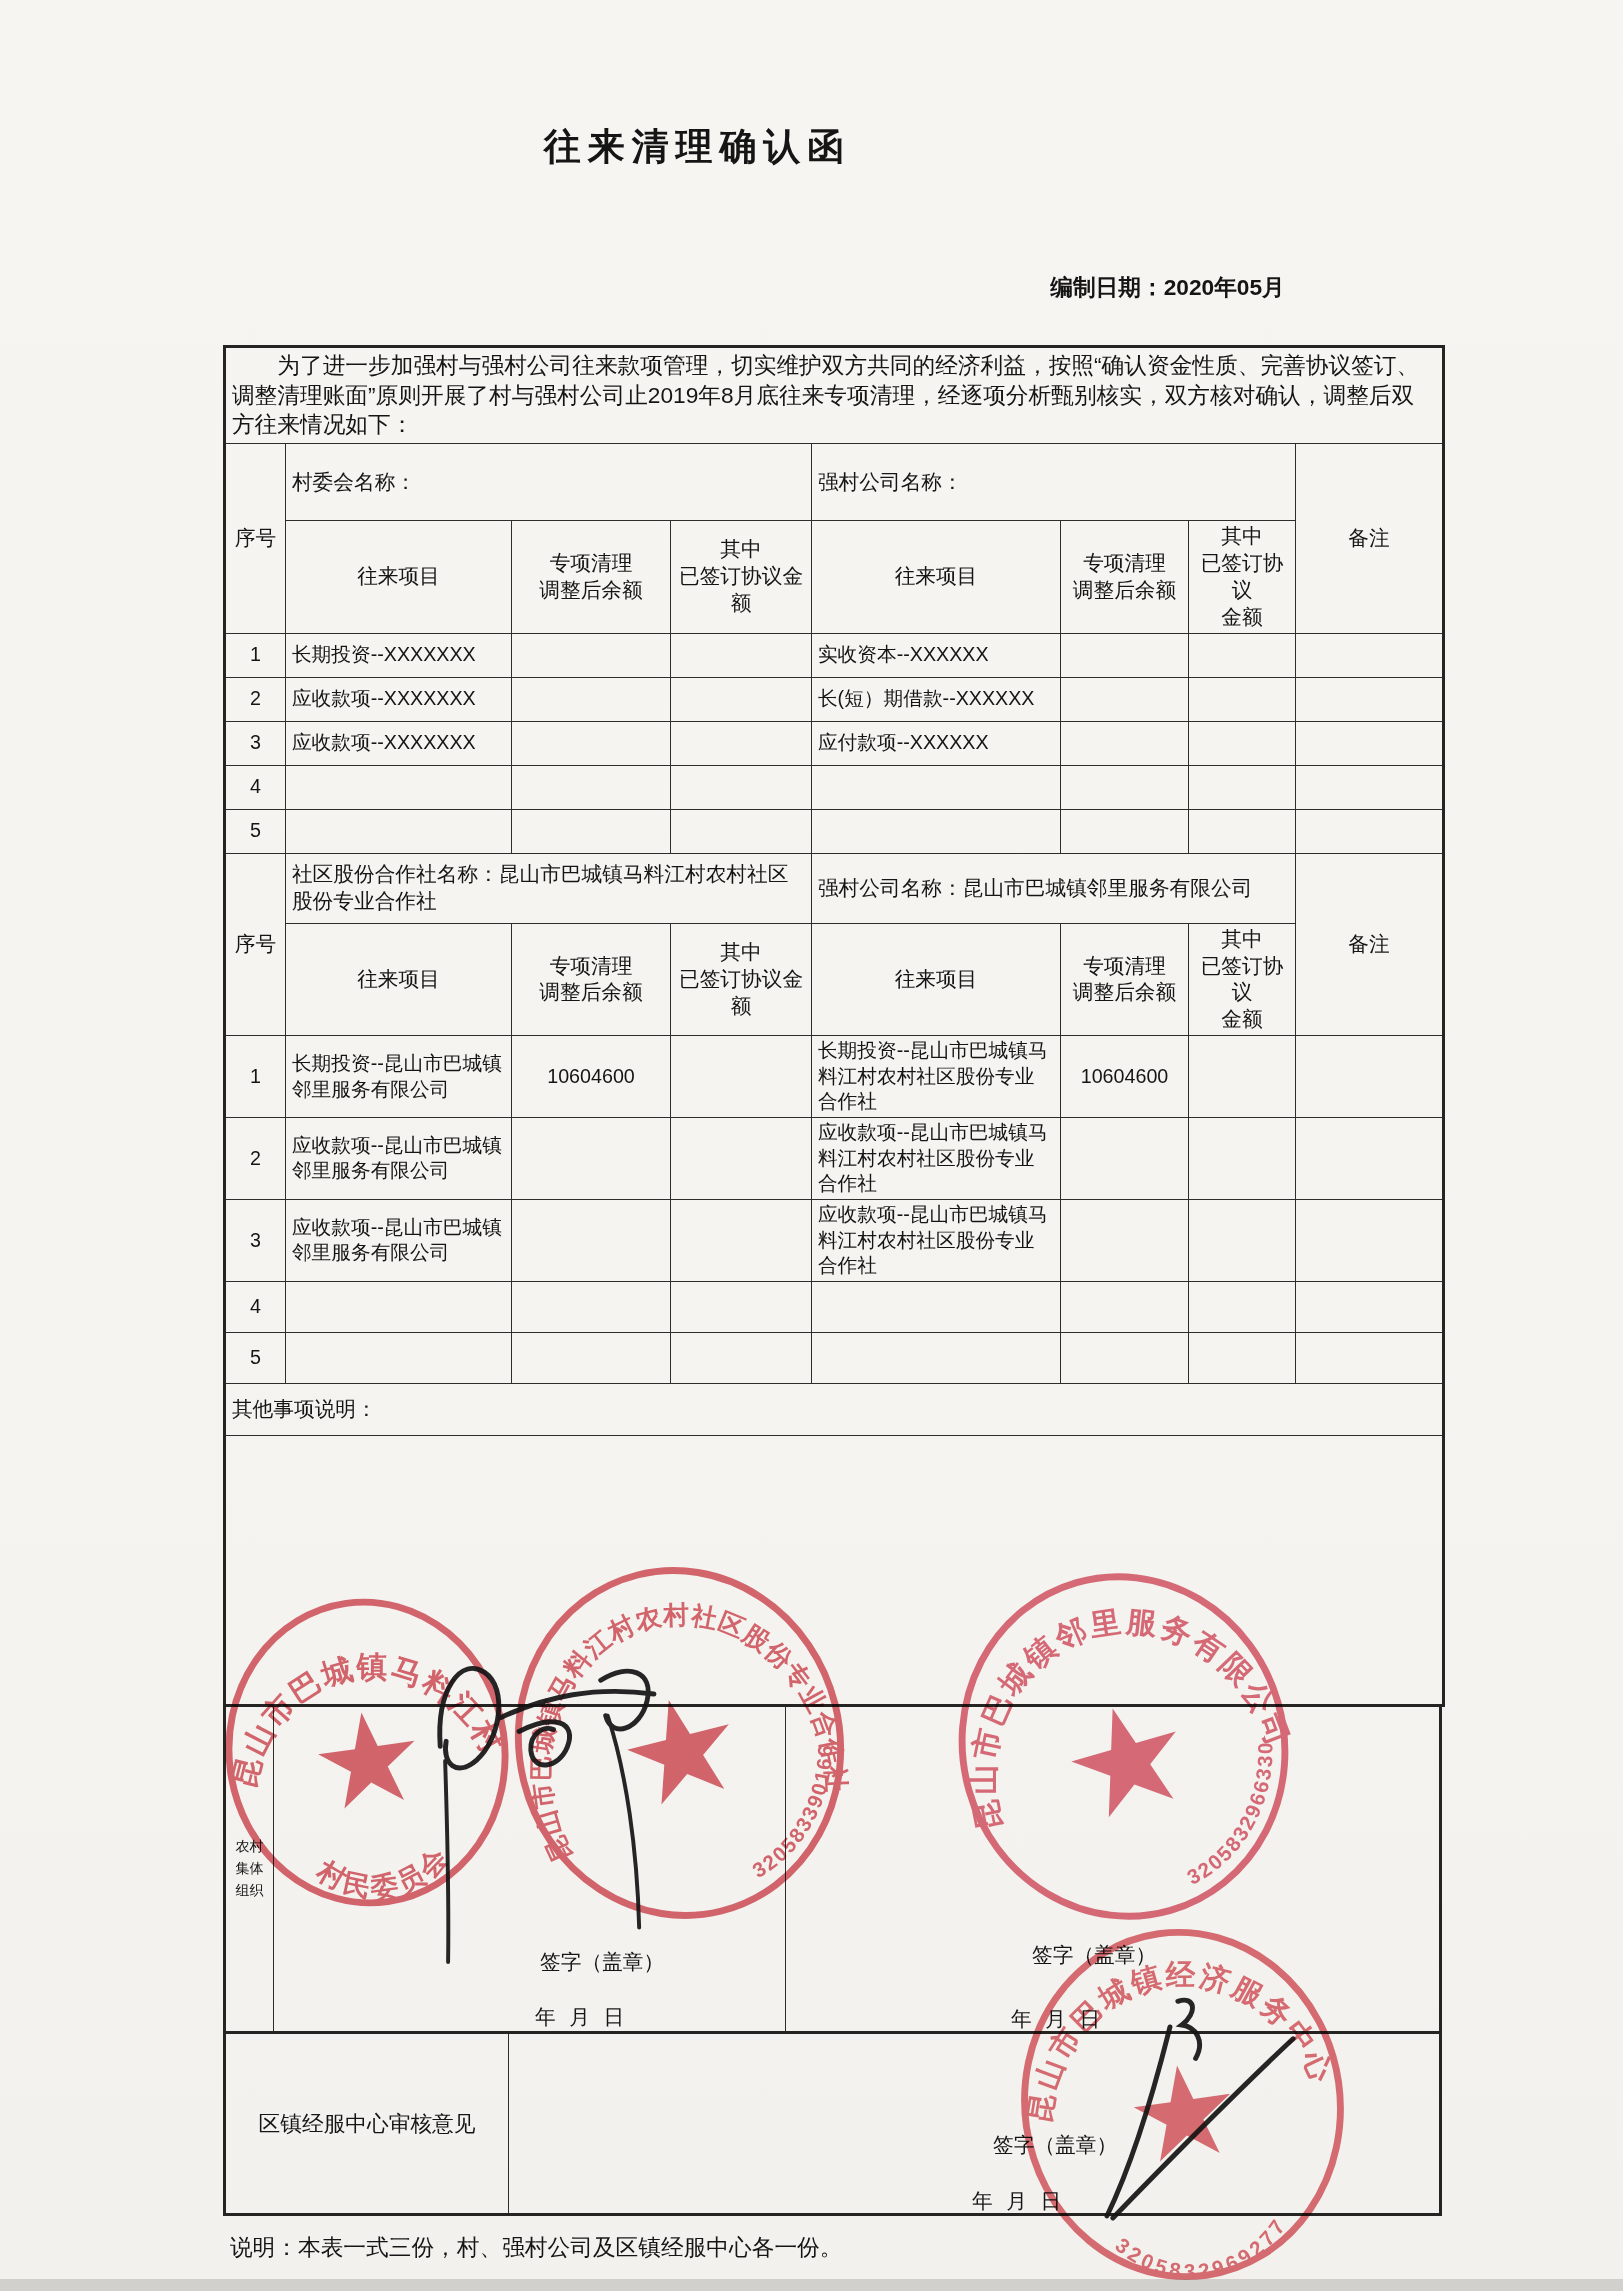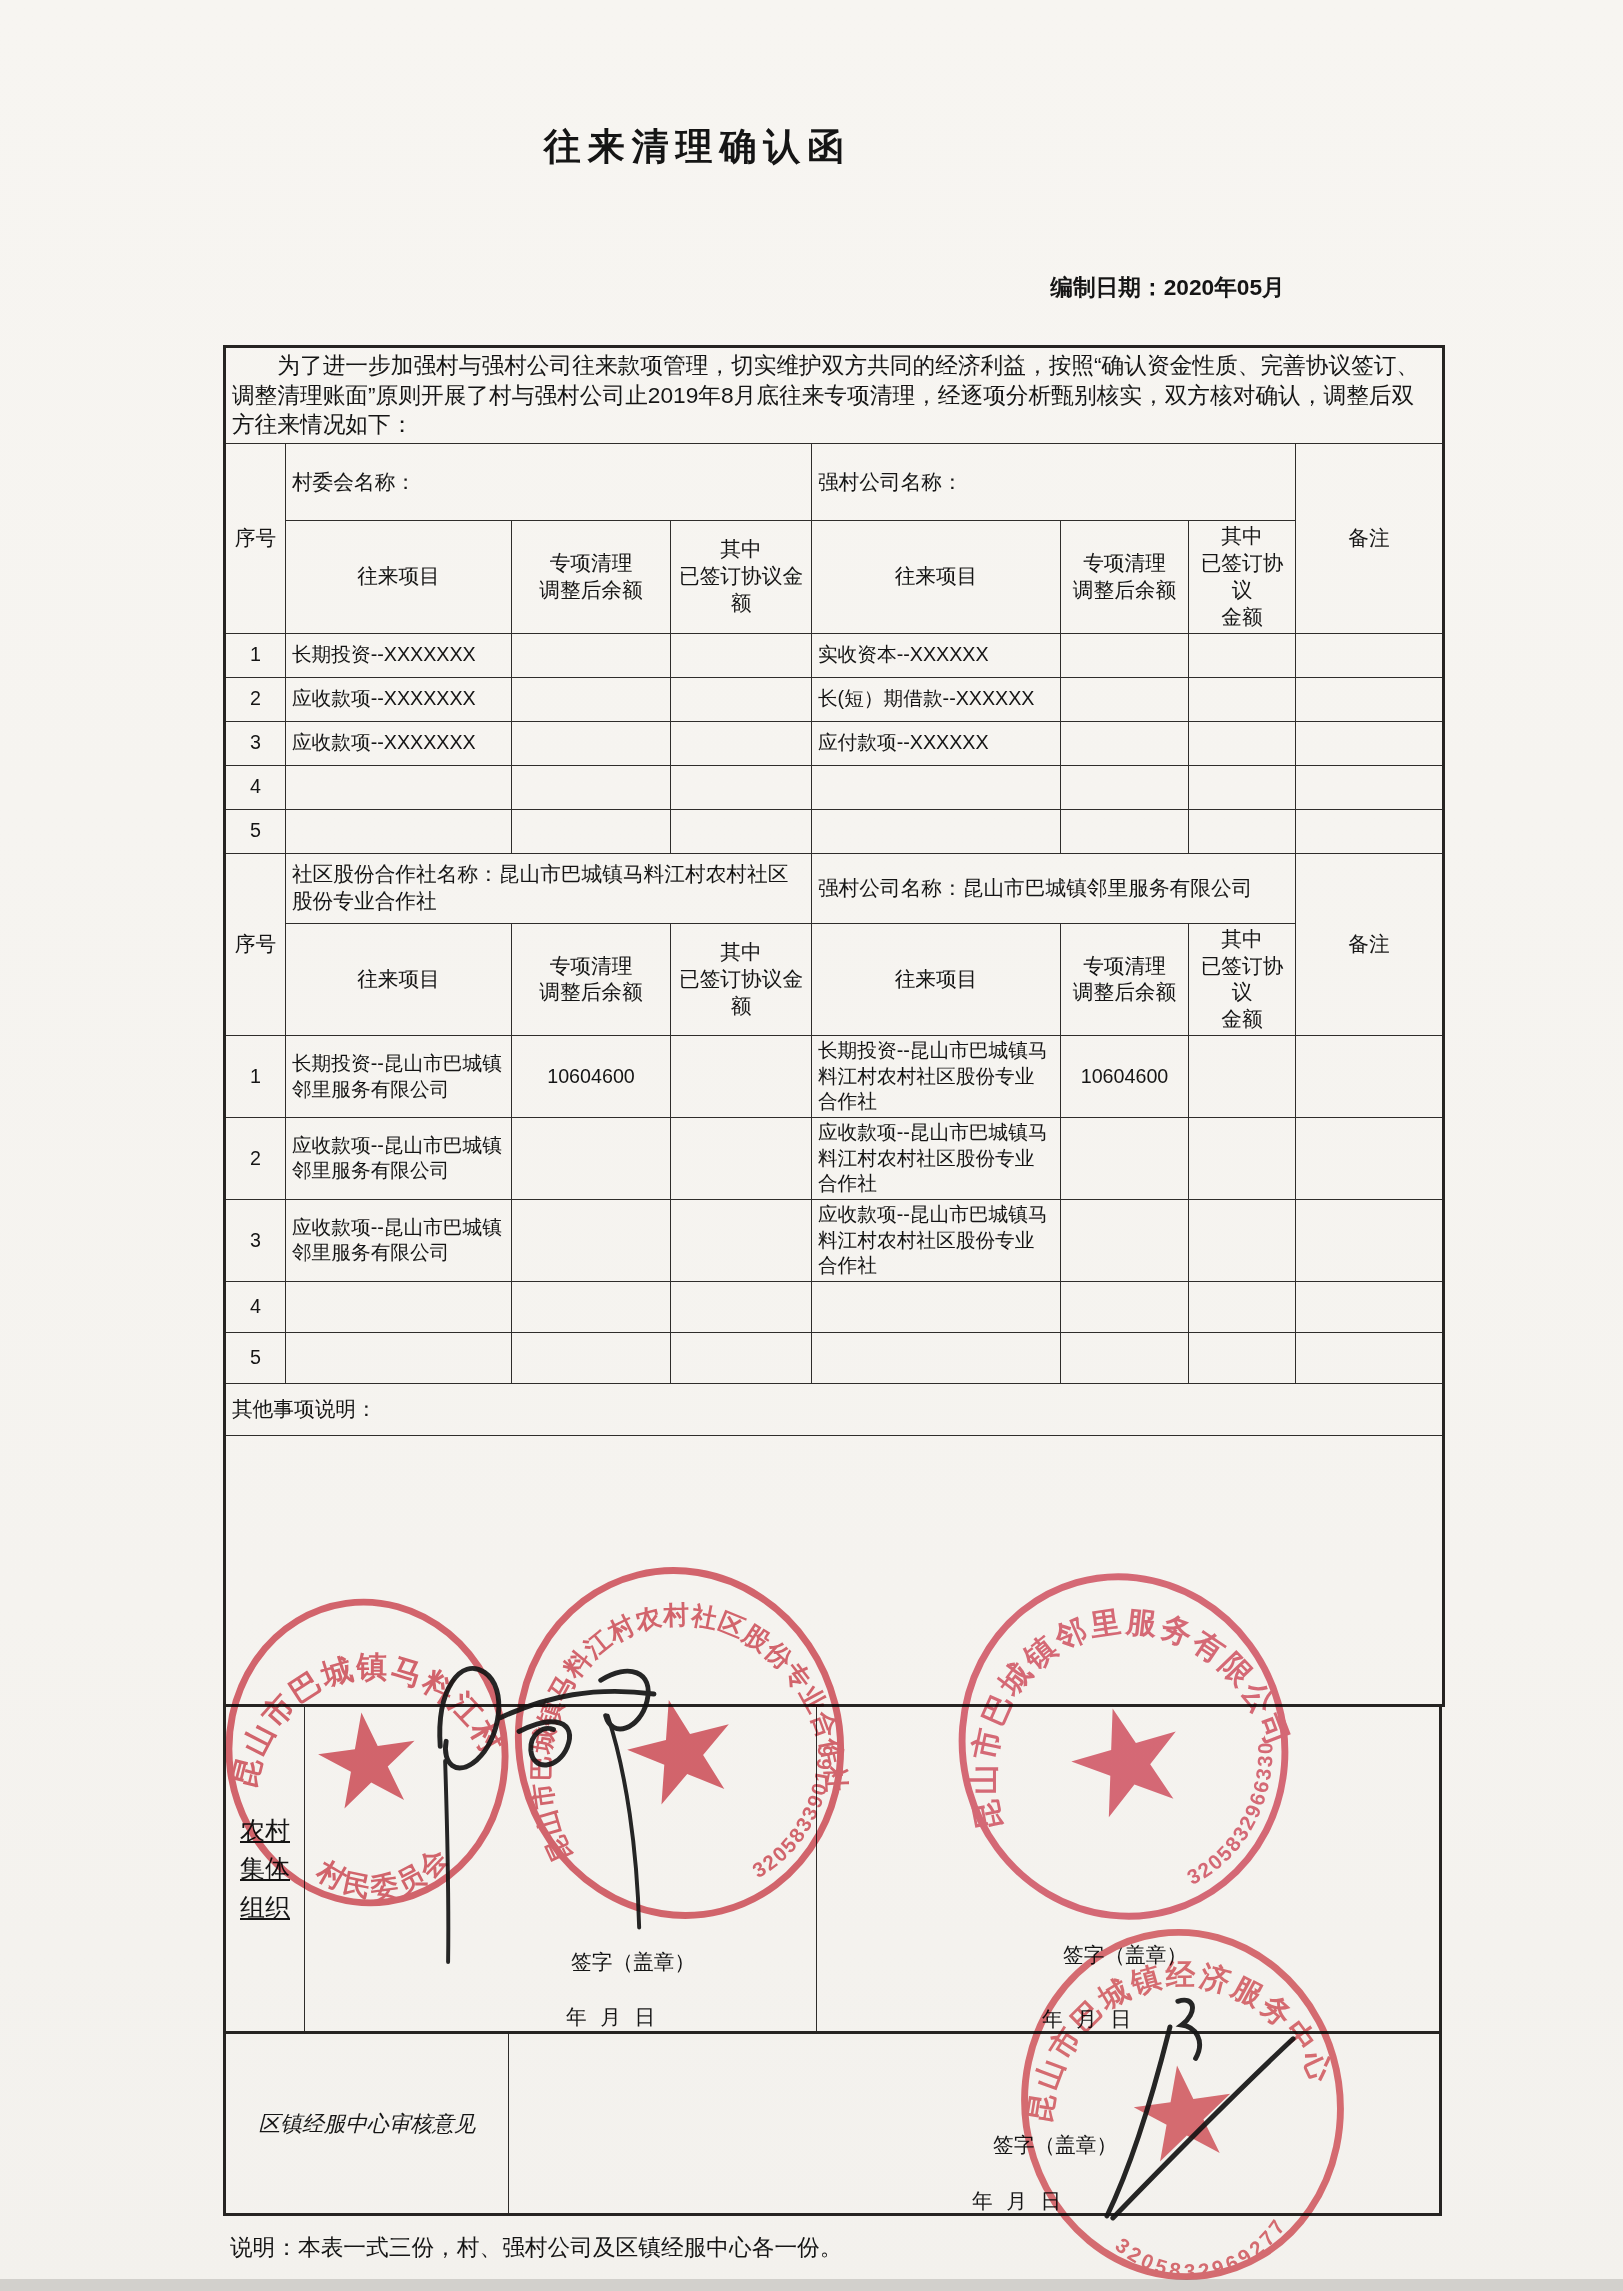--- a/index.html
+++ b/index.html
@@ -26,34 +26,34 @@
   tbody.s2 tr{height:51px;}
   td.col-no{text-align:center;}
   td.col-l_item,td.col-r_item{text-align:left;padding:2px 8.9px;line-height:1.25;margin-top:42px;}
   td.col-l_bal,td.col-r_bal,td.col-l_agr,td.col-r_agr{text-align:center;}
   td.notes-label{height:47px;text-align:left;padding-left:9.9px;font-size:20.7px;}
   td.notes-empty{height:264px;}
   
   .sig-row{display:flex;border:3px solid #262422;border-top:none;height:327px;box-sizing:border-box;}
   .sig-row>div{border-right:1.7px solid #2f2d2b;position:relative;box-sizing:border-box;}
   .sig-row>div:last-child{border-right:none;}
-  .cell-org{width:79px;display:flex;align-items:center;justify-content:center;
-            text-align:center;font-size:25px;line-height:1.55;white-space:pre-line;text-decoration:underline;}
+  .cell-org{width:48px;display:flex;align-items:center;justify-content:center;
+            text-align:center;font-size:14px;line-height:1.55;white-space:pre-line;}
   .cell-vsign{width:512px;}
   .cell-company{width:247px;display:flex;align-items:center;justify-content:center;
                 font-size:20.7px;padding-bottom:25.6px;}
   .cell-csign{flex:1;}
   .sign-label{position:absolute;font-size:20.7px;margin-left:39px;}
   .date-label{position:absolute;font-size:20.7px;letter-spacing:3.9px;}
   .v-sign{left:227px;top:241px;} .v-date{left:261px;top:296px;}
   .c-sign{left:207px;top:234px;} .c-date{left:225px;top:298px;}
   .review-row{display:flex;border:3px solid #262422;border-top:none;height:182px;box-sizing:border-box;}
   .review-row>div{position:relative;box-sizing:border-box;}
   .cell-review{width:283px;border-right:1.7px solid #2f2d2b;display:flex;align-items:center;
-               justify-content:center;font-size:21.7px;font-style:italic;}
+               justify-content:center;font-size:21.7px;}
   .cell-rsign{flex:1;}
   .r-sign{left:445px;top:97px;} .r-date{left:463px;top:153px;}
   .footer-note{margin-top:16px;padding-left:6.9px;font-size:22.7px;}
   
   .stamp{position:absolute;mix-blend-mode:multiply;opacity:.87;pointer-events:none;}
   .stamp text{font-family:"Liberation Sans","DejaVu Sans",sans-serif;font-weight:bold;}
   .ink{position:absolute;left:0;top:0;z-index:30;pointer-events:none;}
   .scan-edge{position:absolute;left:0;top:2279px;width:100%;height:11.8px;background:rgba(125,122,118,.28);}
 </style>
 </head>

